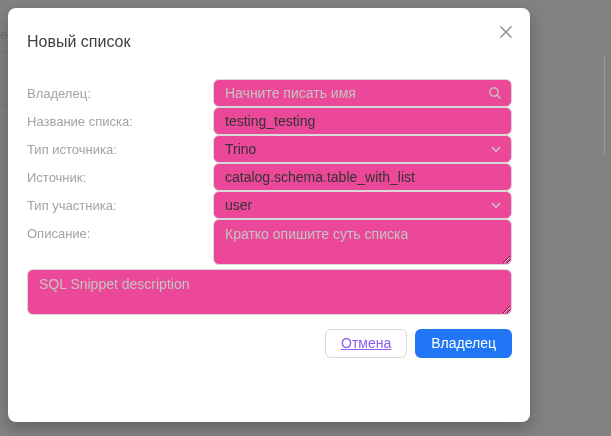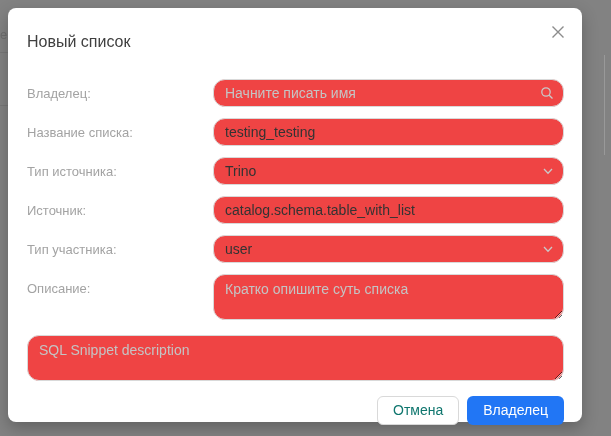--- a/index.html
+++ b/index.html
@@ -14,54 +14,54 @@
   
   .backdrop-fragment{
     position:absolute;left:0;top:27px;
     font-size:13px;color:#6e6e6e;letter-spacing:0;
   }
   .backdrop-line{position:absolute;background:#777;height:1px;}
   .backdrop-vline{position:absolute;background:#999;width:1px;}
 
   
   .modal{
-    position:absolute;left:8px;top:8px;width:574px;height:414px;
+    position:absolute;left:8px;top:8px;width:522px;height:414px;
     background:#ffffff;border-radius:8px;
     box-shadow:0 6px 16px rgba(0,0,0,0.25);
     box-sizing:border-box;
     padding:24px 18px 0 19px;
   }
   .modal-title{
     font-size:16px;font-weight:500;color:#404040;
     line-height:20px;
   }
   .close-btn{
     position:absolute;top:13px;right:13px;
     width:22px;height:22px;border:none;background:transparent;
     display:flex;align-items:center;justify-content:center;
     cursor:pointer;padding:0;color:#8c8c8c;
   }
   .close-btn svg{display:block;}
 
   .form{margin-top:27px;}
-  .row{display:flex;margin-bottom:11px;}
+  .row{display:flex;}
   .row-label{
     width:186px;flex:0 0 186px;
     font-size:13px;color:#a3a3a3;
     padding-top:7px;box-sizing:border-box;
     display:flex;align-items:flex-start;gap:3px;
   }
   .row-label .q-icon{margin-top:1px;}
   .field-wrap{position:relative;flex:1;}
   .field-input, .field-select, .field-textarea{
     width:100%;box-sizing:border-box;
-    border:1px solid #d9d9d9;border-radius:12px;
+    border:1px solid #d9d9d9;border-radius:6px;
     font-family:"Liberation Sans", sans-serif;
     font-size:14px;color:#333333;
-    background:#ef4444;
+    background:#ec4899;
     outline:none;
   }
   .field-input, .field-select{height:28px;padding:0 30px 0 11px;}
   .field-input::placeholder, .field-textarea::placeholder{color:#c4c4c4;opacity:1;}
   .field-select{
     display:flex;align-items:center;cursor:pointer;text-align:right;
   }
   .field-textarea{
     height:46px;padding:6px 11px;resize:both;line-height:17px;
   }
@@ -74,21 +74,21 @@
   .footer{
     display:flex;justify-content:flex-end;gap:8px;
     margin-top:10px;
   }
   .btn{
     height:29px;border-radius:6px;font-size:14px;
     font-family:"Liberation Sans", sans-serif;
     padding:0 15px;cursor:pointer;line-height:27px;
   }
   .btn-cancel{
-    background:#fff;border:1px solid #d9d9d9;color:#0f766e;
+    background:#fff;border:1px solid #d9d9d9;color:#8b5cf6;text-decoration:underline;
   }
   .btn-primary{
     border:1px solid transparent;color:#ffffff;
   }
 </style>
 </head>
 <body>
 
 <div>
   <span class="backdrop-fragment">ер</span>

